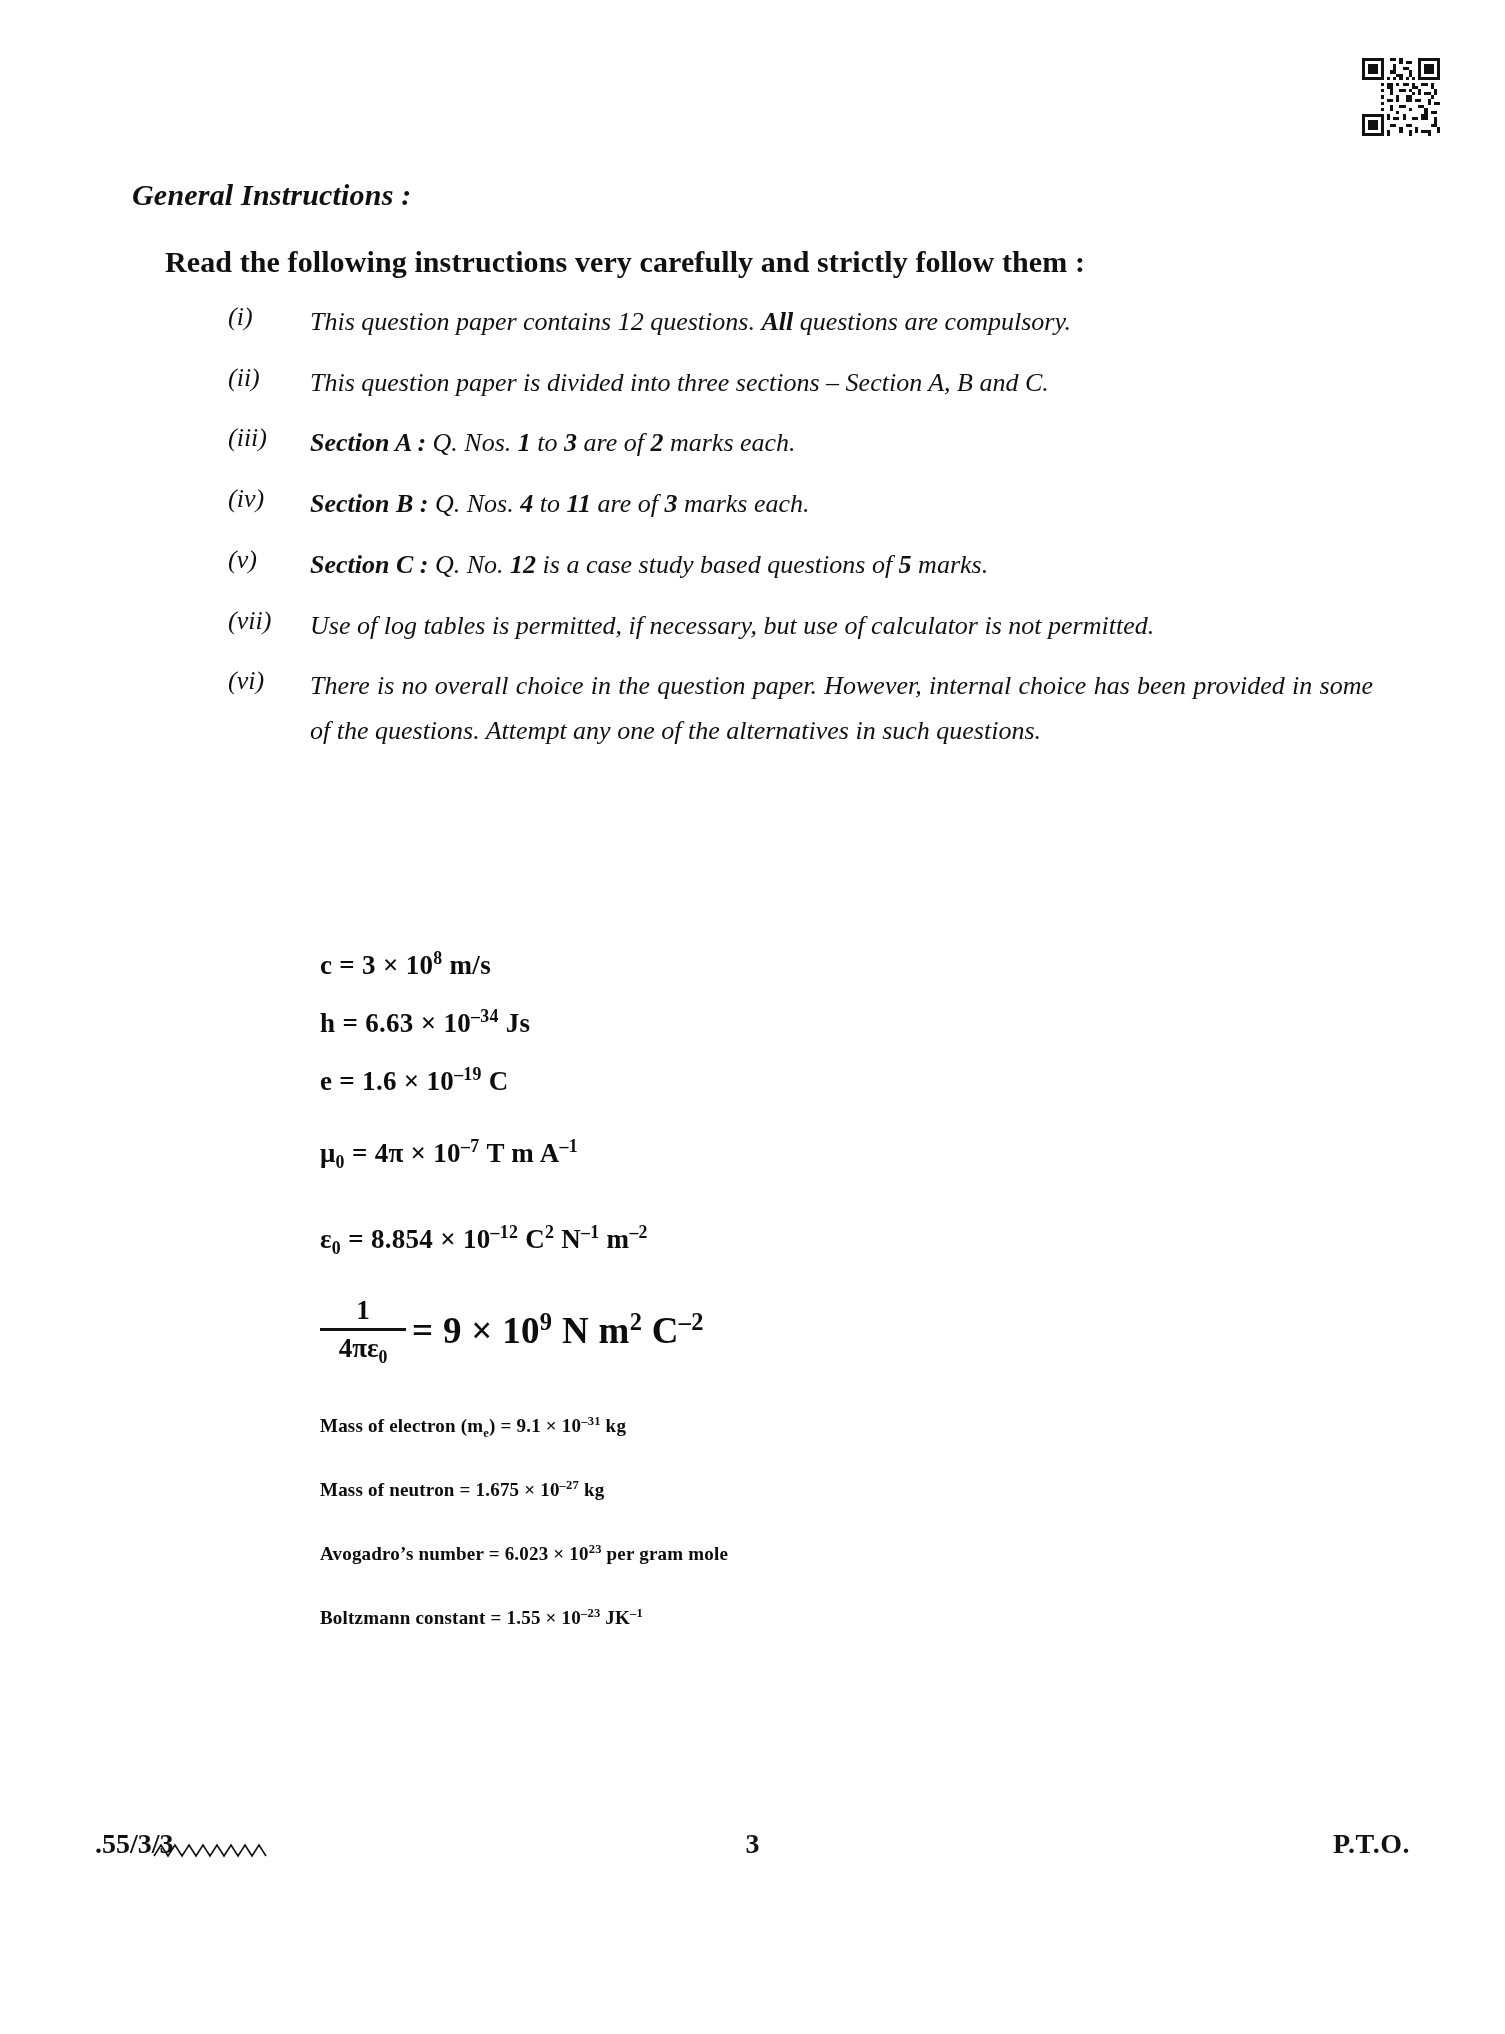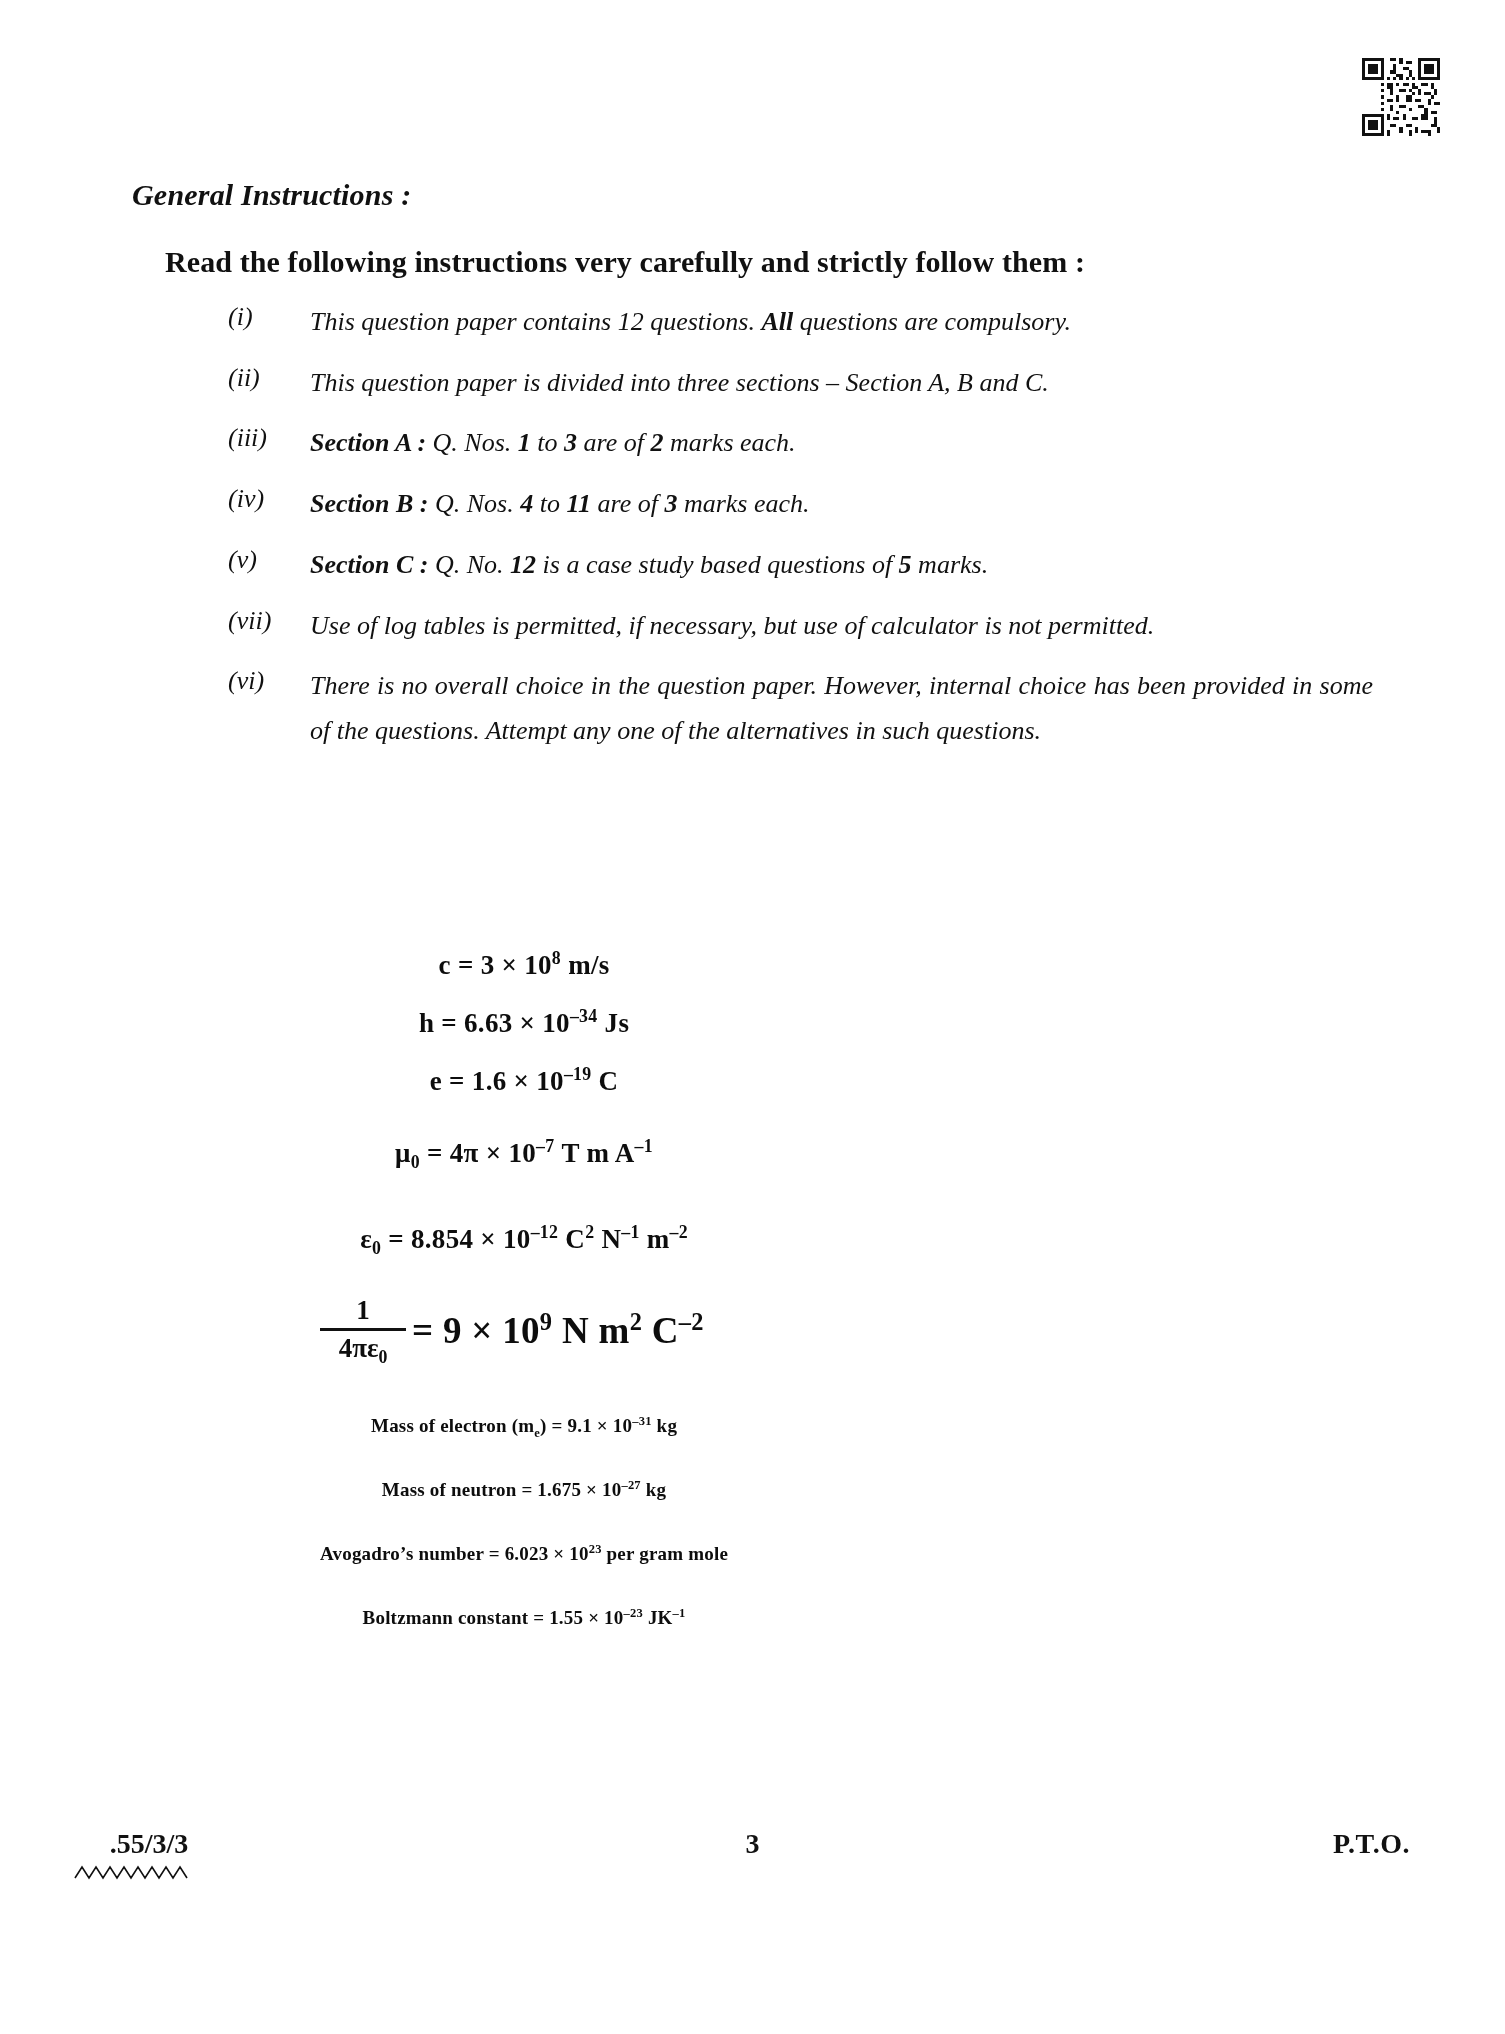--- a/index.html
+++ b/index.html
@@ -85,21 +85,20 @@
 
   
   .constants {
     position: absolute;
     left: 320px;
     top: 936px;
     font-family: "Liberation Serif", "DejaVu Serif", serif;
     font-size: 27px;
     font-weight: 700;
     color: #0d0d0d;
-    text-align: center;
   }
   .const-line {
     height: 58px;
     line-height: 58px;
     white-space: nowrap;
     letter-spacing: 0.3px;
   }
   .const-line.tall {
     height: 86px;
     line-height: 86px;
@@ -177,22 +176,22 @@
     top: 1828px;
     height: 60px;
     display: flex;
     align-items: flex-start;
     justify-content: space-between;
     font-size: 28px;
     font-weight: 700;
   }
   .footer-code-wrap {
     display: flex;
-    flex-direction: column;
-    align-items: center;
+    flex-direction: row;
+    align-items: flex-end;
   }
   .squiggle { margin-top: 4px; margin-left: -22px; display:block; }
   .page-no {
     position: absolute;
     left: 0; right: 0;
     text-align: center;
     font-size: 28px;
     font-weight: 700;
   }
   .pto { font-size: 28px; font-weight: 700; letter-spacing: 0.5px; }

